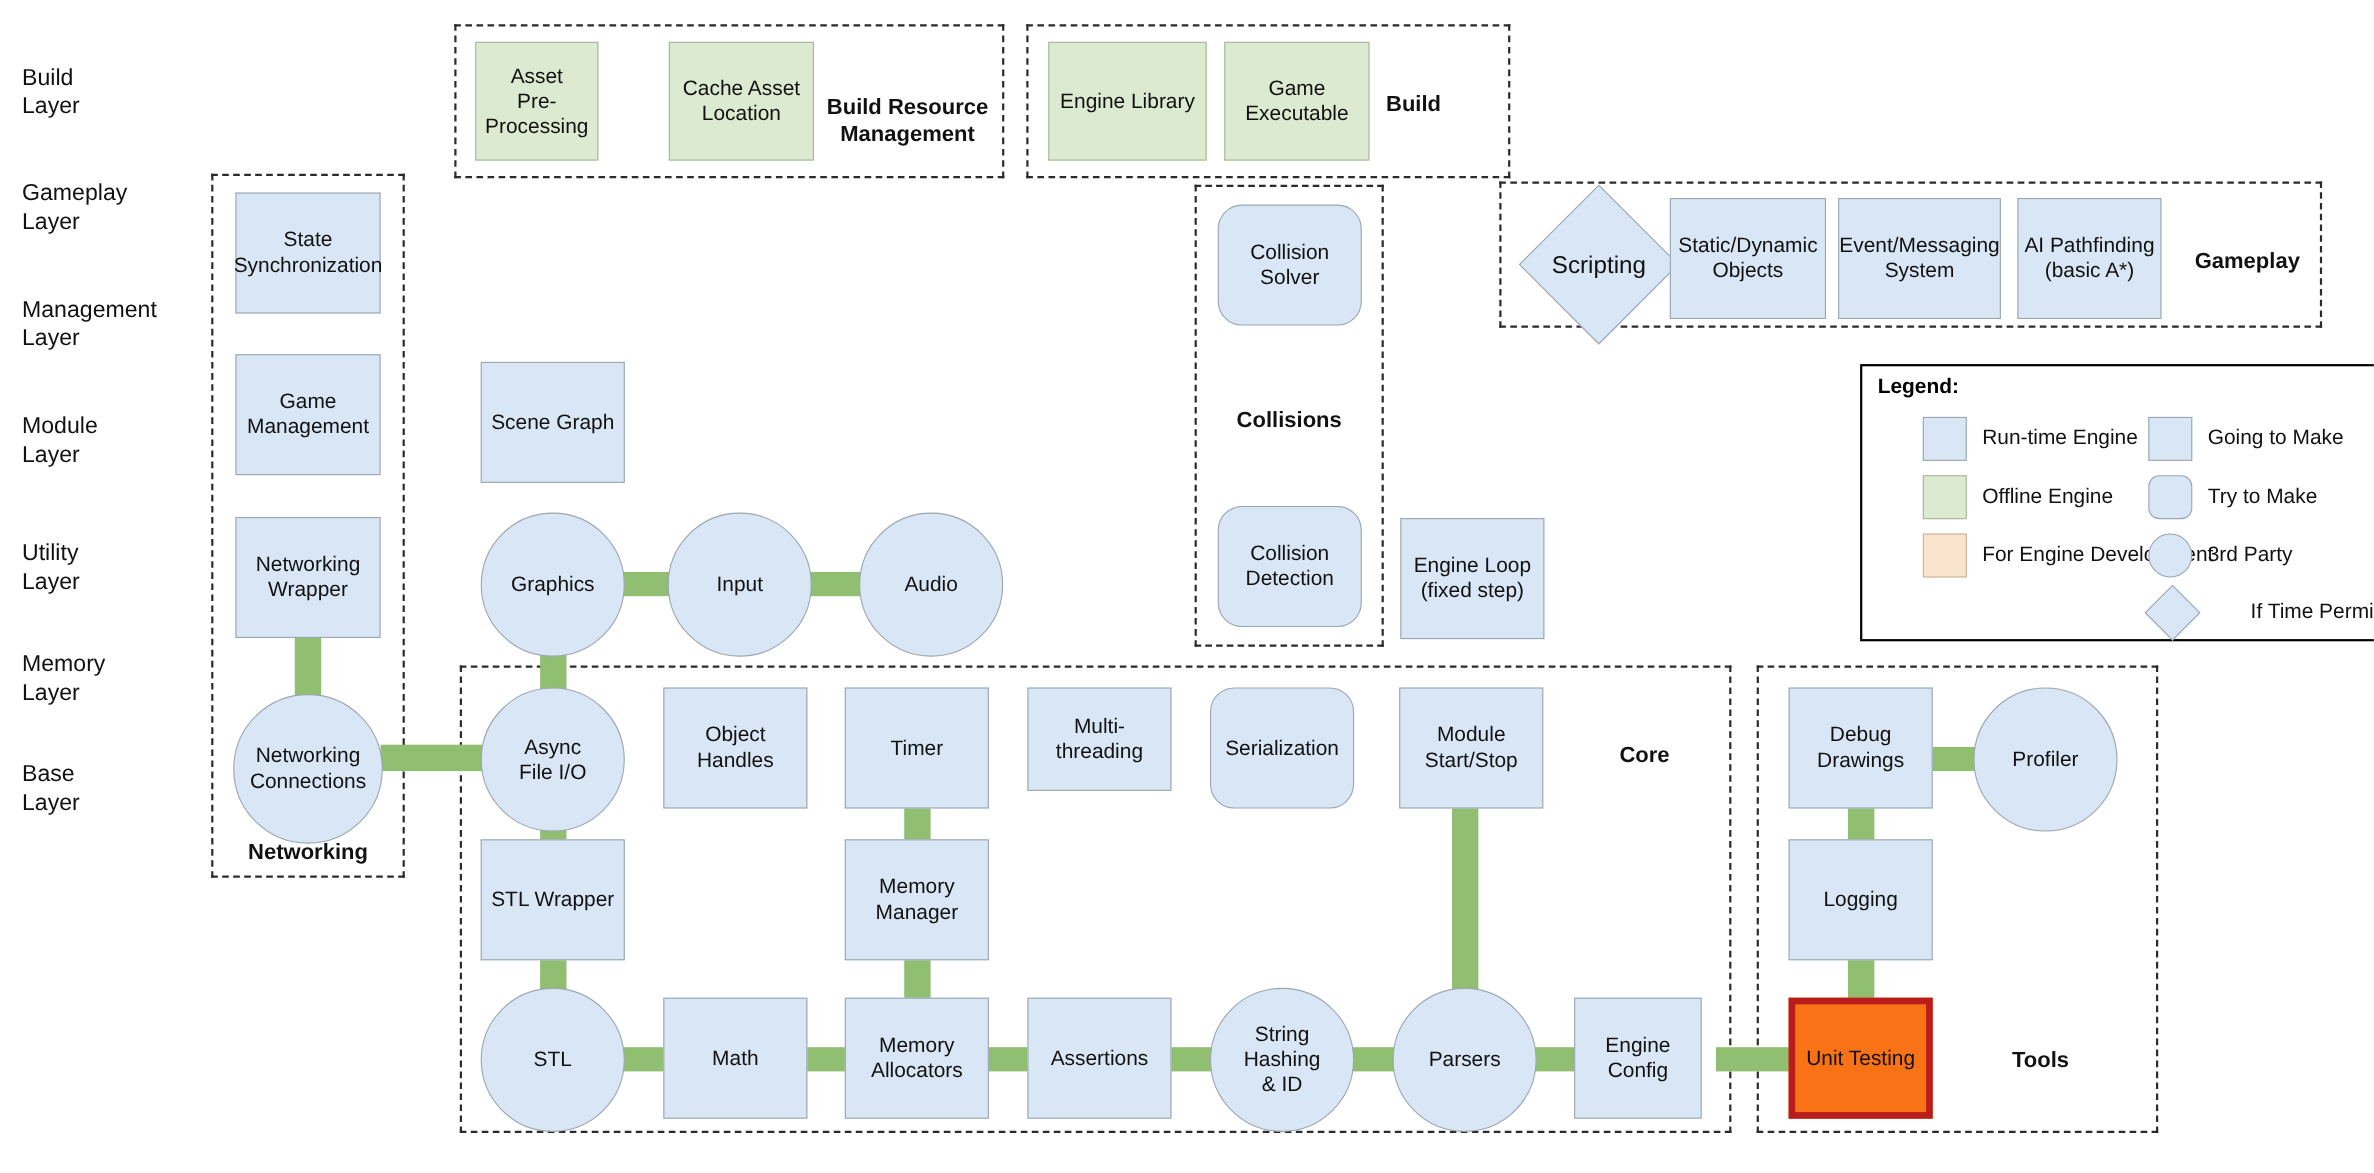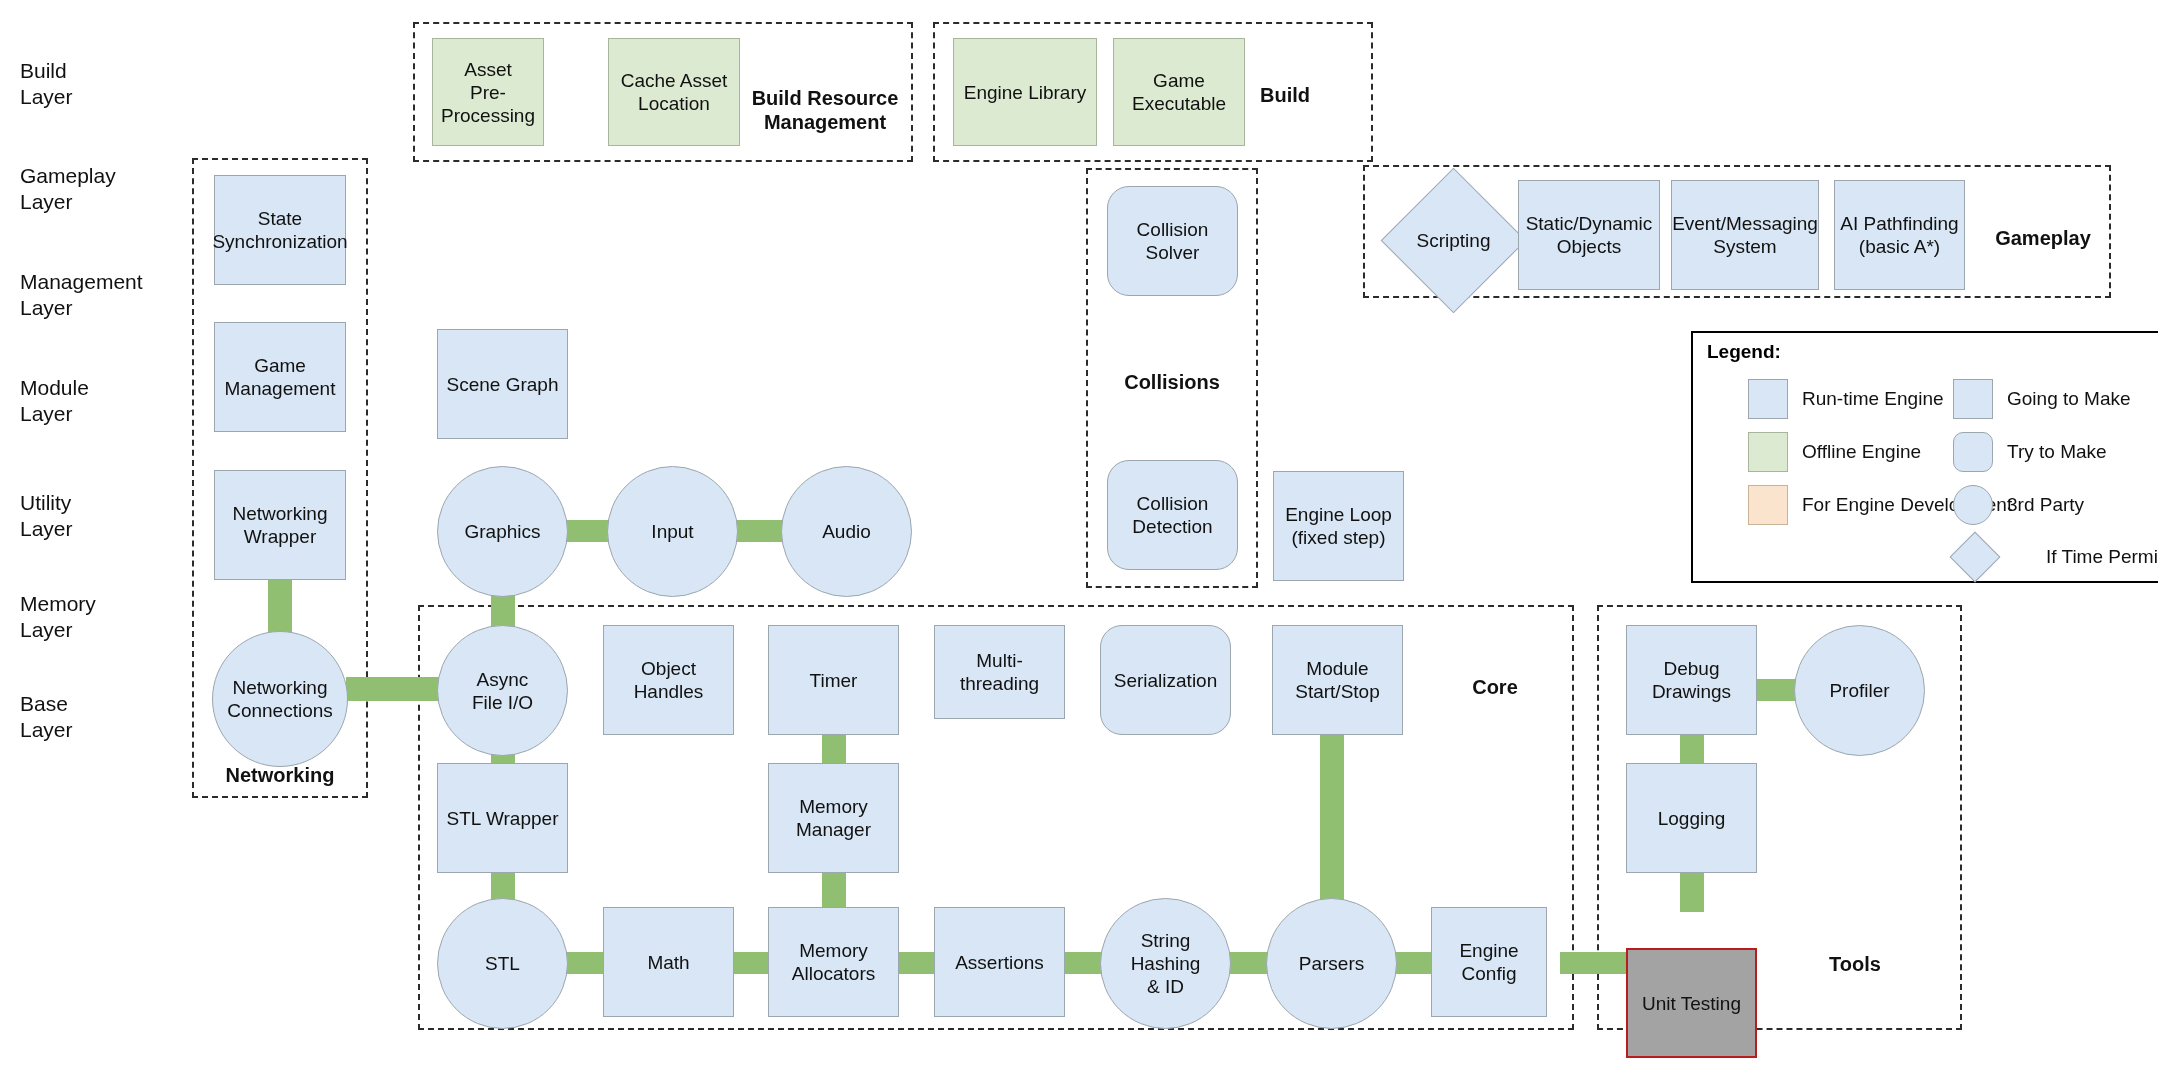--- a/index.html
+++ b/index.html
@@ -15,30 +15,30 @@
   .group{position:absolute;border:2px dashed #2b2b2b;box-sizing:border-box;background:transparent;}
   .group-title{position:absolute;font-size:20px;font-weight:bold;color:#111;
                text-align:center;line-height:24px;white-space:pre-line;}
 
   
   .node{position:absolute;box-sizing:border-box;display:flex;align-items:center;
         justify-content:center;text-align:center;font-size:19px;line-height:23px;
         color:#111;white-space:pre-line;z-index:5;}
   .rect{background:#d8e6f5;border:1px solid #9ba6ae;}
   .rect.green{background:#dbead0;border:1px solid #a8b59c;}
-  .rect.orange{background:#a3a3a3;border:2px solid #b91c1c;margin-top:41px;}
+  .rect.orange{background:#f97316;border:6px solid #b91c1c;}
   .rounded{background:#d8e6f5;border:1px solid #9ba6ae;border-radius:22px;}
   .circle{background:#d8e6f5;border:1px solid #9ba6ae;border-radius:50%;}
   .diamond-wrap{position:absolute;z-index:5;}
   .diamond-shape{position:absolute;left:0;top:0;width:100%;height:100%;
                  background:#d8e6f5;border:1px solid #9ba6ae;
                  transform:rotate(45deg);box-sizing:border-box;}
   .diamond-text{position:absolute;left:0;top:0;width:100%;height:100%;
                 display:flex;align-items:center;justify-content:center;
-                font-size:19px;color:#111;text-align:center;}
+                font-size:22px;color:#111;text-align:center;}
 
   
   .conn{position:absolute;background:#91bf72;z-index:1;}
 
   
   #legend{position:absolute;border:2px solid #000;background:#fff;box-sizing:border-box;z-index:20;margin-left:16px;}
   #legend .lg-title{position:absolute;left:14px;top:8px;font-size:19px;font-weight:bold;}
   .lg-row{position:absolute;display:flex;align-items:center;}
   .lg-swatch{width:38px;height:38px;border:1px solid #9ba6ae;background:#d8e6f5;flex:none;}
   .lg-swatch.green{background:#dbead0;border-color:#a8b59c;}

